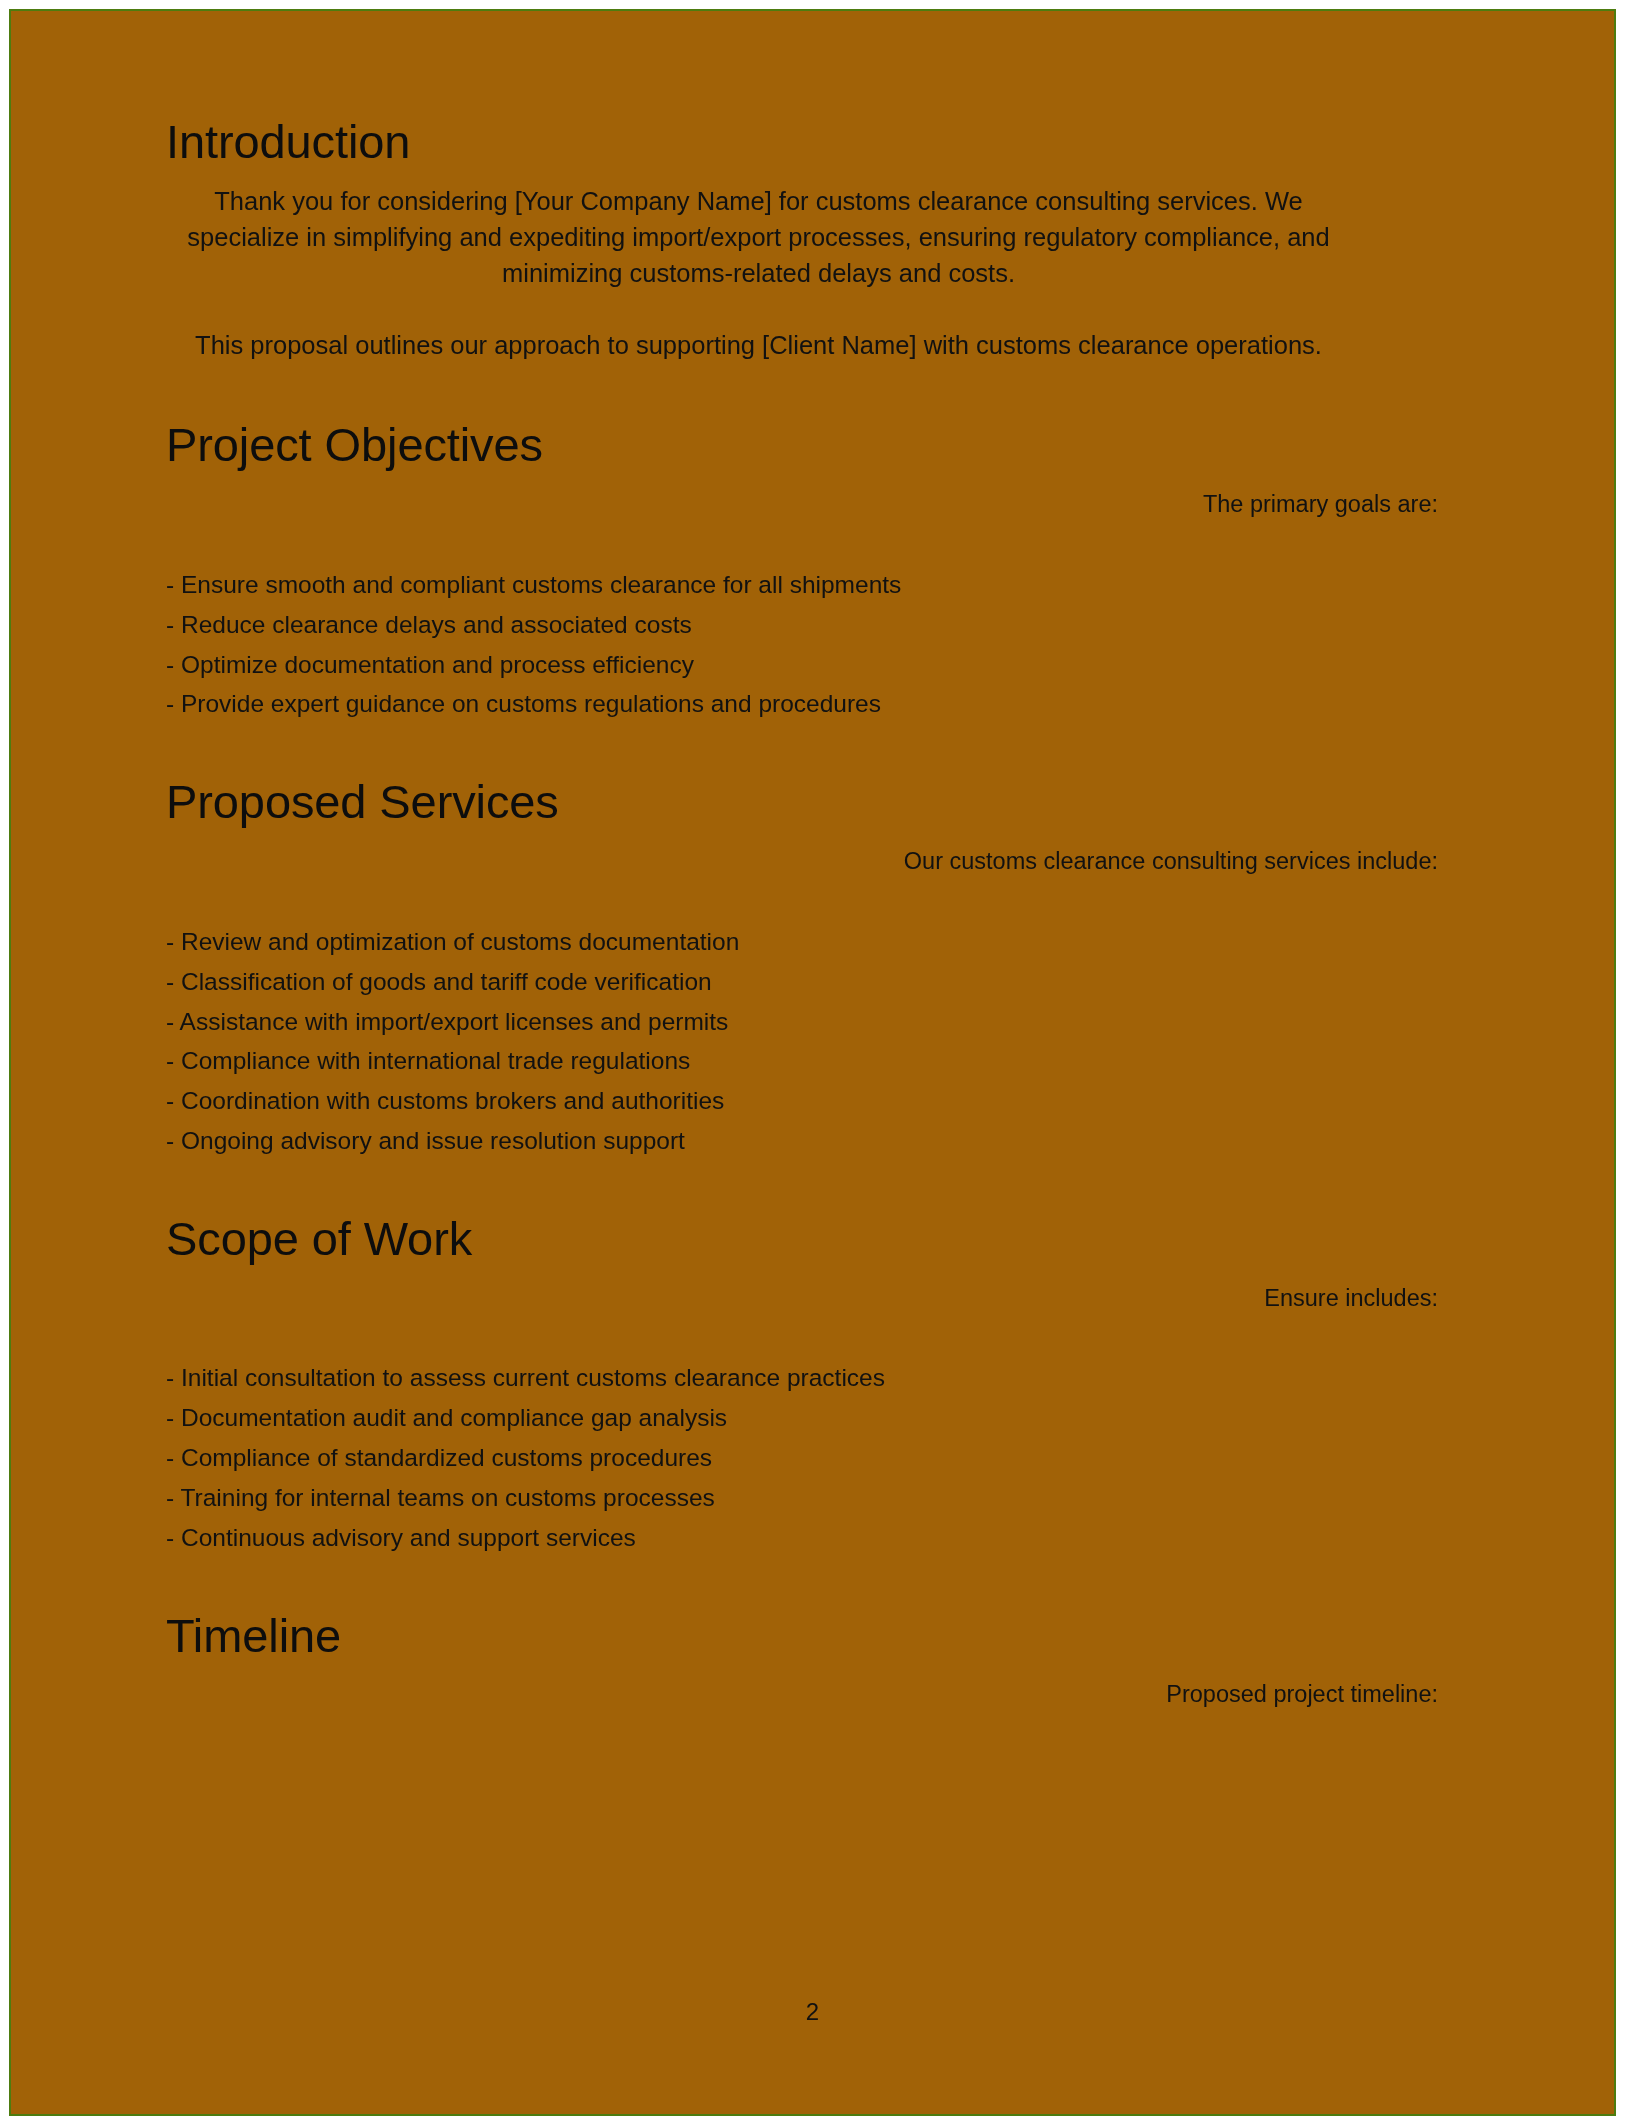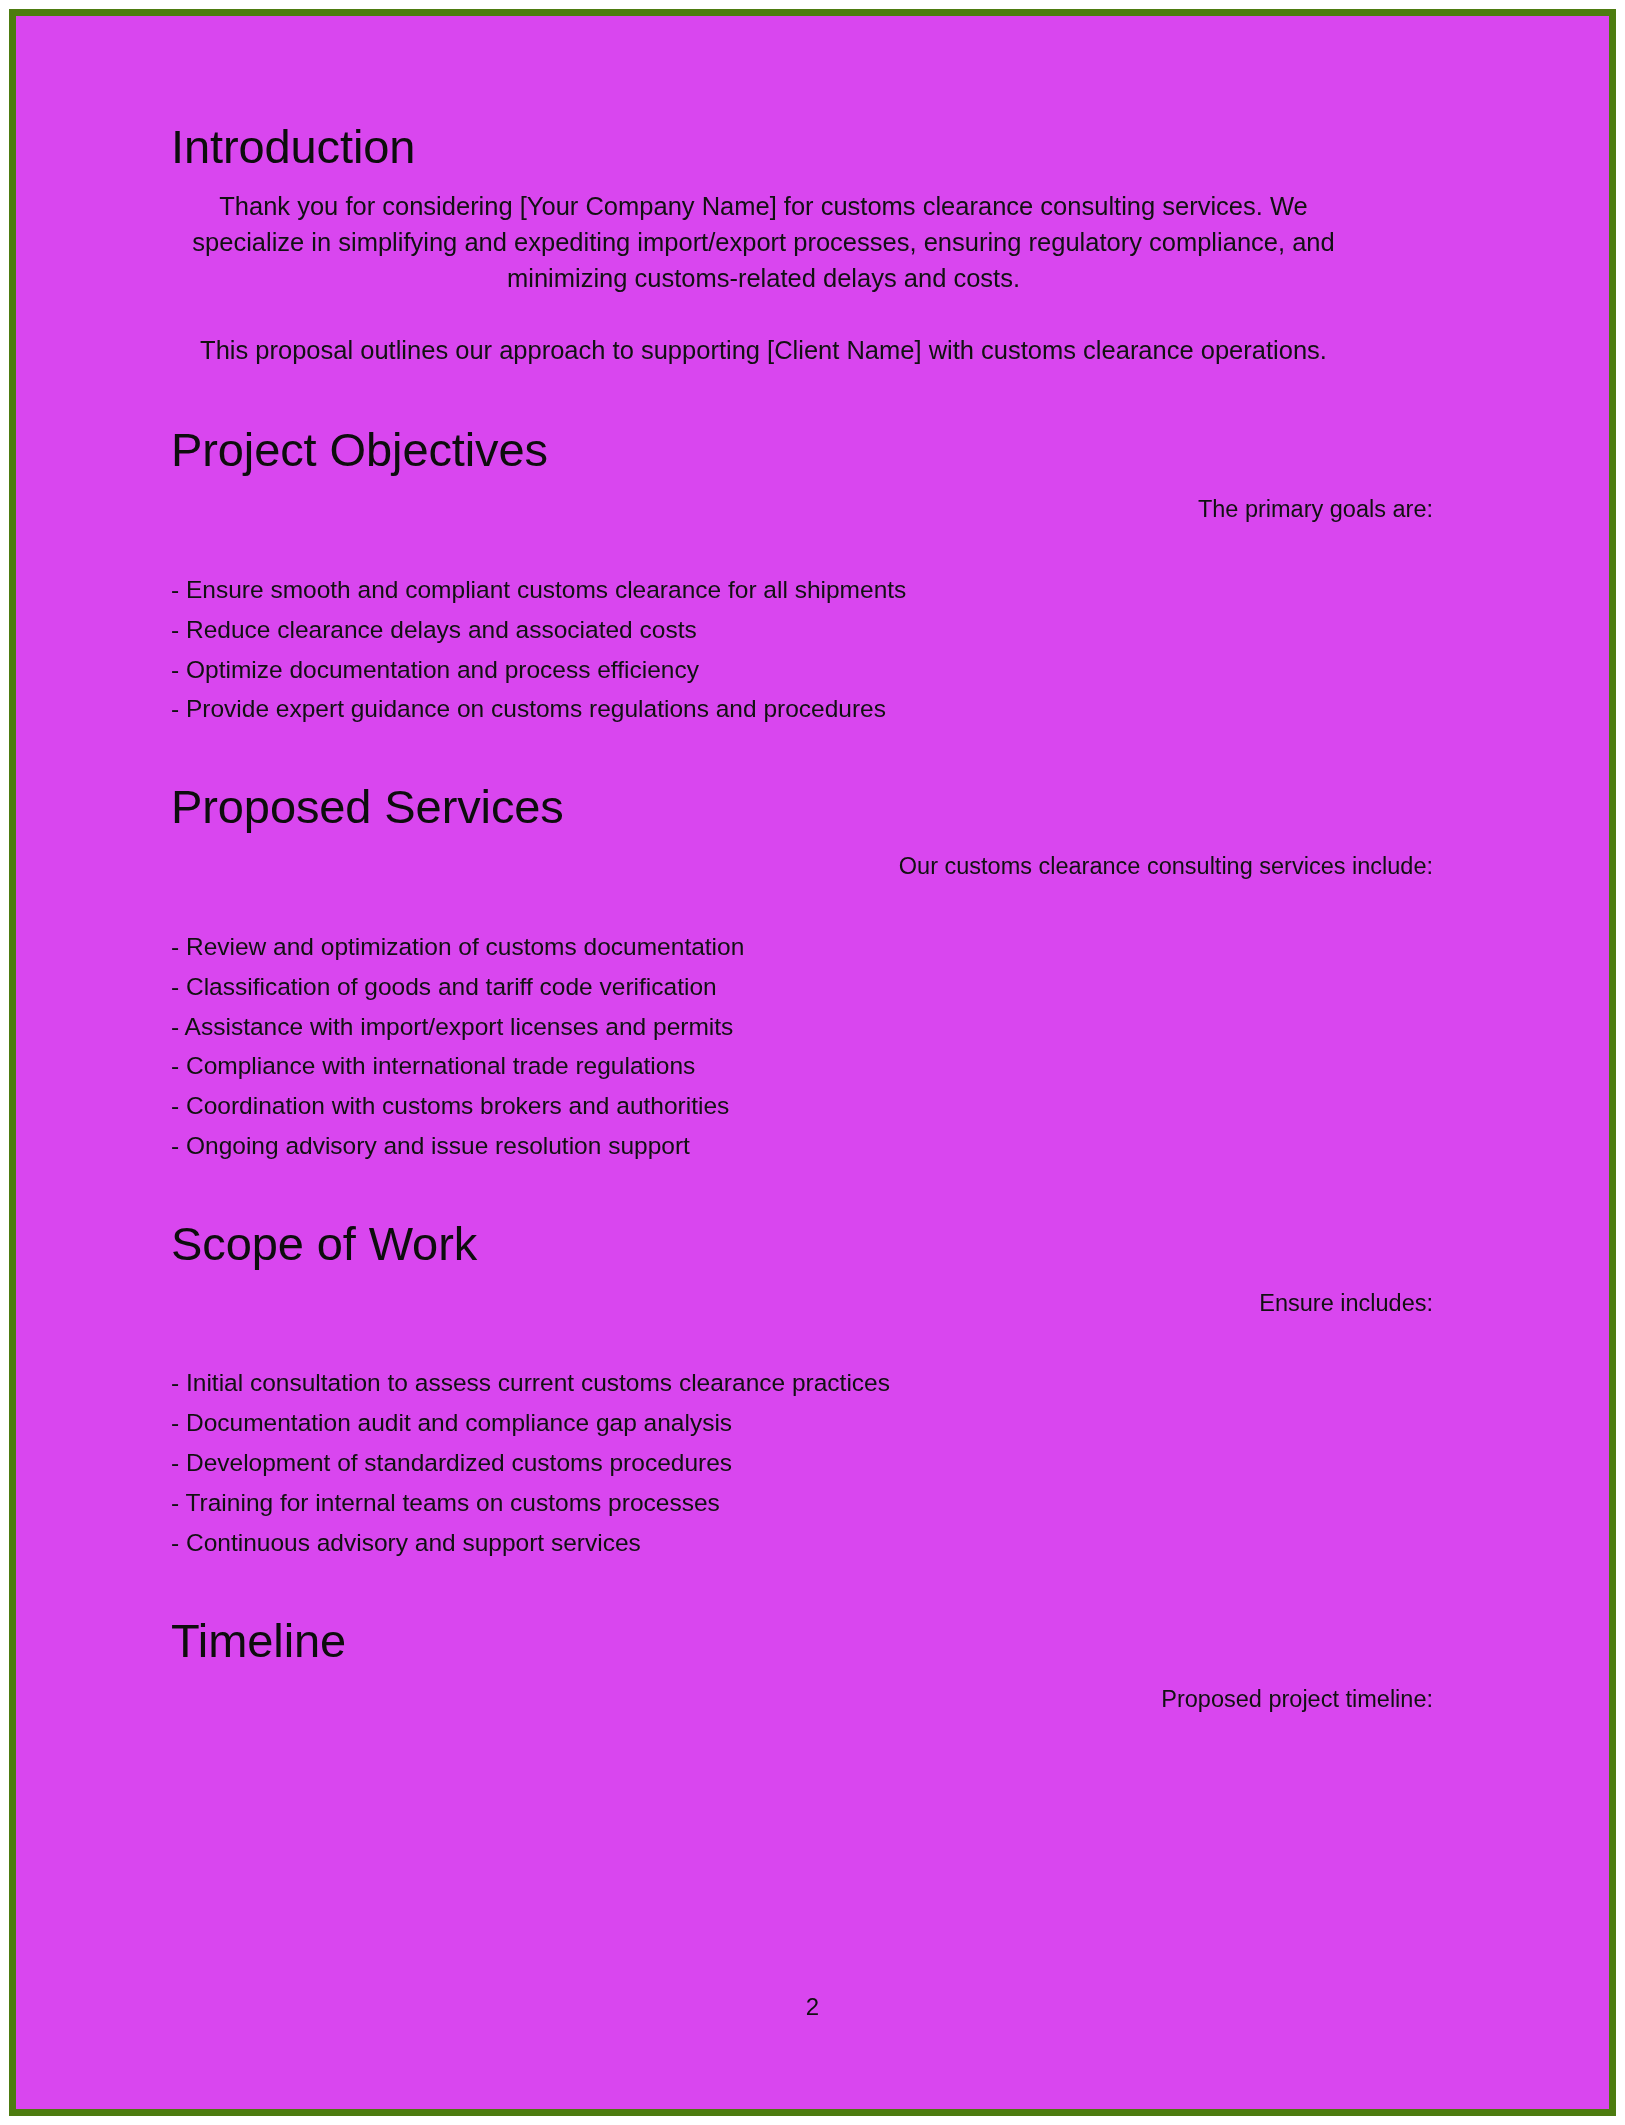--- a/index.html
+++ b/index.html
@@ -23,23 +23,23 @@
     overflow: hidden;
   }
 
   
   .page-frame {
     position: absolute;
     left: 9px;
     top: 9px;
     right: 9px;
     bottom: 9px;
-    border: 7px solid #4d7c0f;
+    border: 2px solid #4d7c0f;
     box-sizing: border-box;
-    background: #d946ef;
+    background: #a16207;
   }
 
   .page-body {
     position: absolute;
     left: 0;
     top: 0;
     right: 0;
     bottom: 0;
     padding: 105px 160px 0 155px;
     box-sizing: border-box;
@@ -152,21 +152,21 @@
           <li>- Ongoing advisory and issue resolution support</li>
         </ul>
       </section>
 
       <section class="section-block section-gap">
         <h1 class="doc-heading">Scope of Work</h1>
         <p class="lead-in">Ensure includes:</p>
         <ul class="doc-list">
           <li>- Initial consultation to assess current customs clearance practices</li>
           <li>- Documentation audit and compliance gap analysis</li>
-          <li>- Development of standardized customs procedures</li>
+          <li>- Compliance of standardized customs procedures</li>
           <li>- Training for internal teams on customs processes</li>
           <li>- Continuous advisory and support services</li>
         </ul>
       </section>
 
       <section class="section-block section-gap">
         <h1 class="doc-heading">Timeline</h1>
         <p class="lead-in">Proposed project timeline:</p>
       </section>
 

